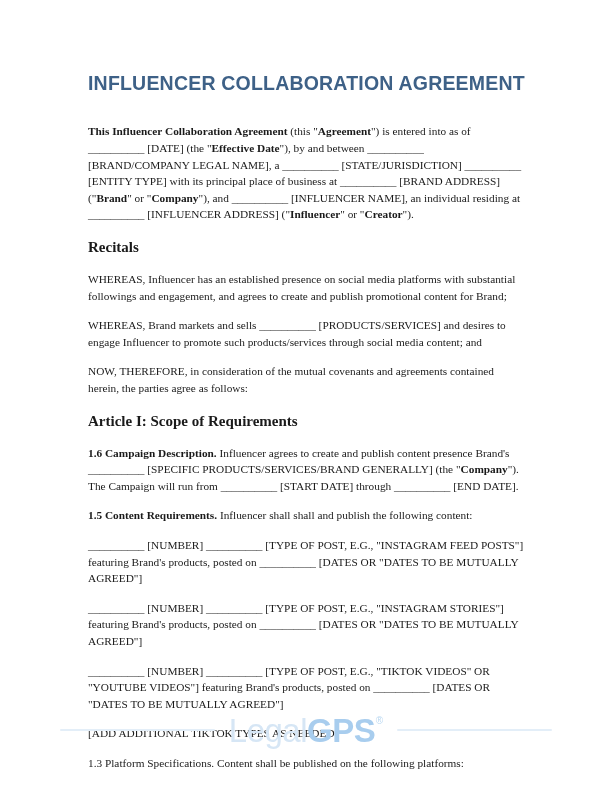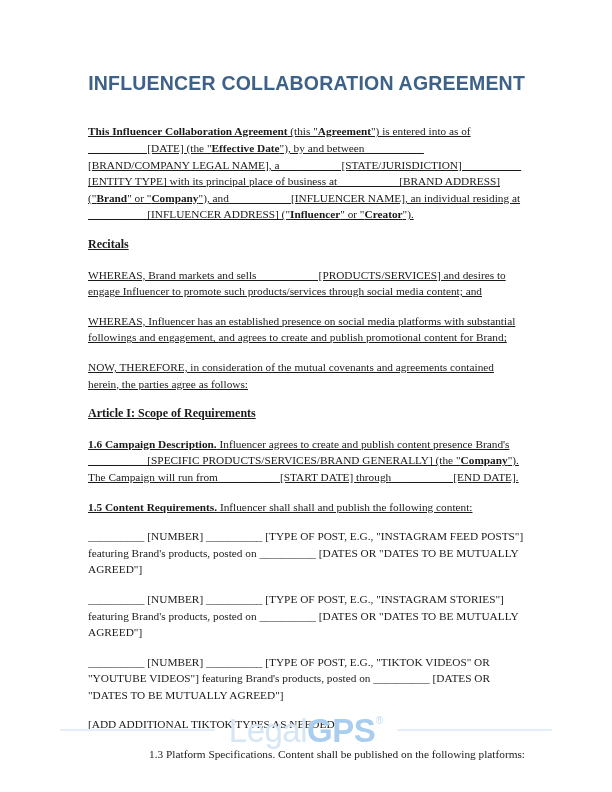--- a/index.html
+++ b/index.html
@@ -25,42 +25,42 @@
     top: 72px;
     width: 437px;
   }
   .doc-title {
     color: #3f6punch;
     color: #3e6187;
     font-family: "Liberation Sans", "DejaVu Sans", sans-serif;
     font-weight: bold;
     font-size: 19.5px;
     letter-spacing: 0.2px;
-    text-align: right;
+    text-align: left;
     margin: 0 0 28px 0;
     line-height: 1.2;
   }
   p.para {
     margin: 0 0 13px 0;
     font-size: 11.3px;
     line-height: 1.47;
     color: #1a1a1a;
     text-align: left;
   }
-  p.para:last-child { margin-bottom: 6px; text-align: right; }
+  p.para:last-child { margin-bottom: 6px; }
   .heading {
     font-weight: bold;
     margin: 0 0 13px 0;
-    font-size: 12px;
+    font-size: 15px;
     line-height: 1.47;
     color: #1a1a1a;
   }
   .b { font-weight: bold; }
   
-  .fade-1 { color: #1a1a1a; text-decoration: underline; }
+  .fade-1 { color: #1a1a1a; }
   .fade-2 { color: #8d8d8d; }
   .fade-3 { color: #d3d3d3; }
   .fade-4 { color: #ededed; }
   .fade-5 { color: #f8f8f8; }
   .fade-6 { color: #fcfcfc; }
 
   
   .footer {
     position: absolute;
     left: 0;
@@ -113,23 +113,23 @@
 <div class="page">
 
   <div class="doc-body">
 
     <h1 class="doc-title">INFLUENCER COLLABORATION AGREEMENT</h1>
 
     <p class="para fade-1"><span class="b">This Influencer Collaboration Agreement</span><span> (this "</span><span class="b">Agreement</span><span>") is entered into as of __________ [DATE] (the "</span><span class="b">Effective Date</span><span>"), by and between __________ [BRAND/COMPANY LEGAL NAME], a __________ [STATE/JURISDICTION] __________ [ENTITY TYPE] with its principal place of business at __________ [BRAND ADDRESS] ("</span><span class="b">Brand</span><span>" or "</span><span class="b">Company</span><span>"), and __________ [INFLUENCER NAME], an individual residing at __________ [INFLUENCER ADDRESS] ("</span><span class="b">Influencer</span><span>" or "</span><span class="b">Creator</span><span>").</span></p>
 
     <p class="heading fade-1">Recitals</p>
 
+    <p class="para fade-1">WHEREAS, Influencer has an established presence on social media platforms with substantial followings and engagement, and agrees to create and publish promotional content for Brand;</p>
+
     <p class="para fade-1">WHEREAS, Brand markets and sells __________ [PRODUCTS/SERVICES] and desires to engage Influencer to promote such products/services through social media content; and</p>
-
-    <p class="para fade-1">WHEREAS, Influencer has an established presence on social media platforms with substantial followings and engagement, and agrees to create and publish promotional content for Brand;</p>
 
     <p class="para fade-1">NOW, THEREFORE, in consideration of the mutual covenants and agreements contained herein, the parties agree as follows:</p>
 
     <p class="heading fade-1">Article I: Scope of Requirements</p>
 
     <p class="para fade-1"><span class="b">1.6 Campaign Description.</span><span> Influencer agrees to create and publish content presence Brand's __________ [SPECIFIC PRODUCTS/SERVICES/BRAND GENERALLY] (the "</span><span class="b">Company</span><span>"). The Campaign will run from __________ [START DATE] through __________ [END DATE].</span></p>
 
     <p class="para fade-1"><span class="b">1.5 Content Requirements.</span><span> Influencer shall shall and publish the following content:</span></p>
 
     <p class="para fade-2">__________ [NUMBER] __________ [TYPE OF POST, E.G., "INSTAGRAM FEED POSTS"] featuring Brand's products, posted on __________ [DATES OR "DATES TO BE MUTUALLY AGREED"]</p>

